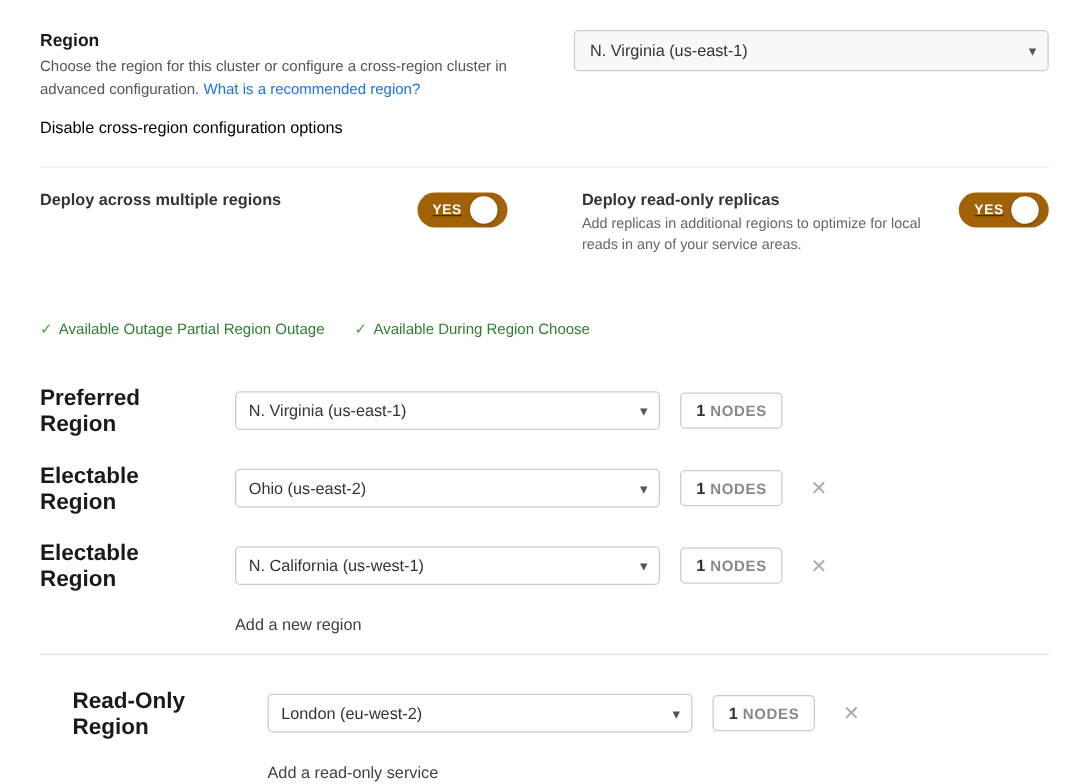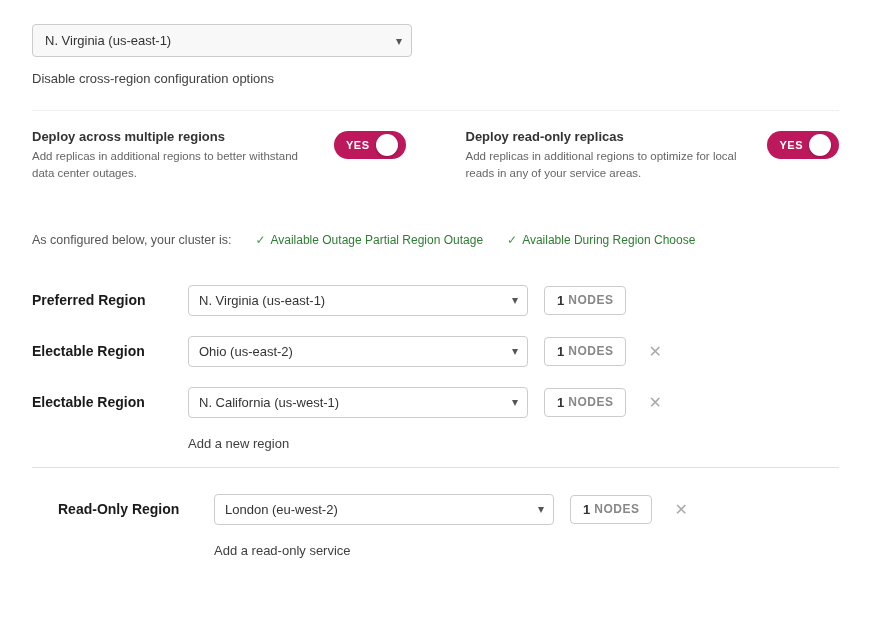--- a/index.html
+++ b/index.html
@@ -62,21 +62,21 @@
       position: absolute;
       right: 10px;
       top: 50%;
       transform: translateY(-50%);
       pointer-events: none;
       color: #555;
       font-size: 12px;
     }
 
     .disable-link {
-      color: #404040;
+      color: #000000;
       font-size: 13px;
       font-weight: 500;
       cursor: pointer;
       margin-top: 8px;
       display: inline-block;
     }
 
     .toggle-section {
       display: flex;
       gap: 60px;
@@ -106,29 +106,30 @@
     .toggle-desc {
       font-size: 11.5px;
       color: #666;
       line-height: 1.5;
       max-width: 280px;
     }
 
     .toggle-switch {
       display: flex;
       align-items: center;
-      background: #be185d;
+      background: #a16207;
       border-radius: 20px;
       padding: 3px 8px 3px 12px;
       gap: 6px;
       cursor: pointer;
       min-width: 68px;
       justify-content: space-between;
       flex-shrink: 0;
       margin-top: 2px;
+      text-decoration: underline;
     }
 
     .toggle-text {
       color: #fff;
       font-weight: 700;
       font-size: 11px;
       letter-spacing: 0.5px;
     }
 
     .toggle-circle {
@@ -171,21 +172,21 @@
       display: flex;
       align-items: center;
       gap: 16px;
       padding: 10px 0;
       border-bottom: none;
     }
 
     .region-row-label {
       width: 140px;
       font-weight: 600;
-      font-size: 14px;
+      font-size: 18px;
       color: #1a1a1a;
       flex-shrink: 0;
     }
 
     .region-row-select-wrapper {
       position: relative;
       flex: 1;
       max-width: 340px;
     }
 
@@ -262,39 +263,45 @@
       flex-shrink: 0;
     }
   </style>
 </head>
 <body>
 
 
 
 
 <div class="region-header">
+  <div>
+    <div class="section-title">Region</div>
+    <div class="section-desc">
+      <span>Choose the region for this cluster or configure a cross-region cluster in advanced configuration.</span>
+      <a class="link-blue">What is a recommended region?</a>
+    </div>
+  </div>
   <div class="region-select-wrapper">
     <select class="region-select">
       <option>N. Virginia (us-east-1)</option>
       <option>Ohio (us-east-2)</option>
       <option>N. California (us-west-1)</option>
       <option>London (eu-west-2)</option>
     </select>
     <span class="select-chevron">▾</span>
   </div>
 </div>
 
 <a class="disable-link link-blue">Disable cross-region configuration options</a>
 
 
 <div class="toggle-section">
   <div class="toggle-item">
     <div class="toggle-info">
       <div class="toggle-label">Deploy across multiple regions</div>
-      <div class="toggle-desc">Add replicas in additional regions to better withstand data center outages.</div>
     </div>
     <div class="toggle-switch">
       <span class="toggle-text">YES</span>
       <div class="toggle-circle"></div>
     </div>
   </div>
 
   <div class="toggle-item">
     <div class="toggle-info">
       <div class="toggle-label">Deploy read-only replicas</div>
@@ -302,21 +309,20 @@
     </div>
     <div class="toggle-switch">
       <span class="toggle-text">YES</span>
       <div class="toggle-circle"></div>
     </div>
   </div>
 </div>
 
 
 <div class="status-bar">
-  <span class="status-label">As configured below, your cluster is:</span>
   <span class="status-badge">
     <span class="check-icon">✓</span>
     <span>Available Outage Partial Region Outage</span>
   </span>
   <span class="status-badge">
     <span class="check-icon">✓</span>
     <span>Available During Region Choose</span>
   </span>
 </div>
 

